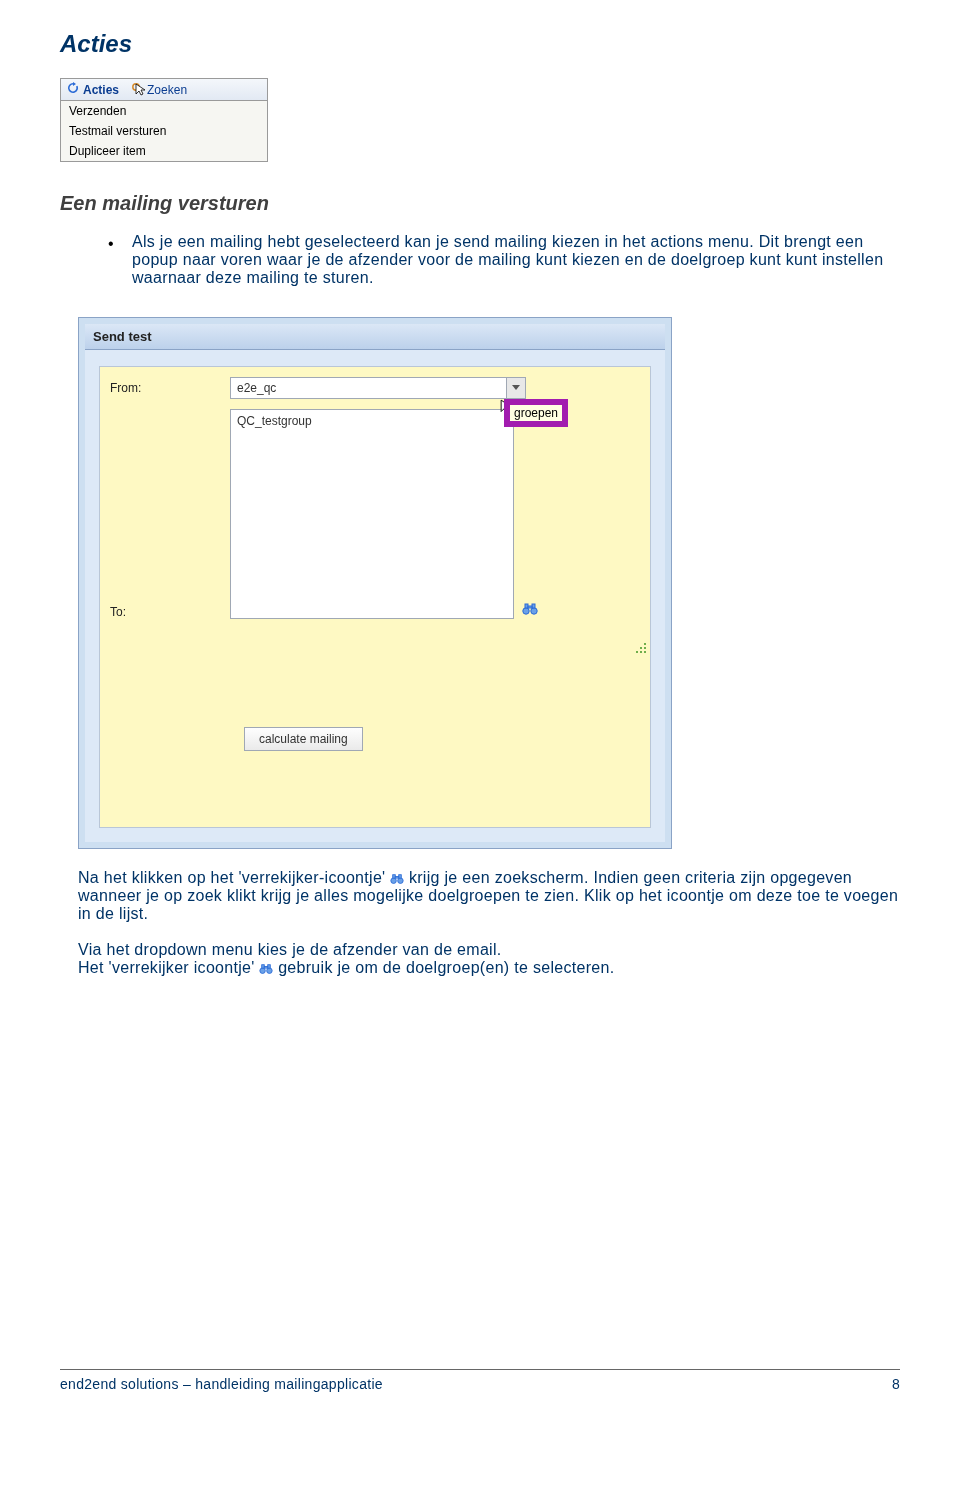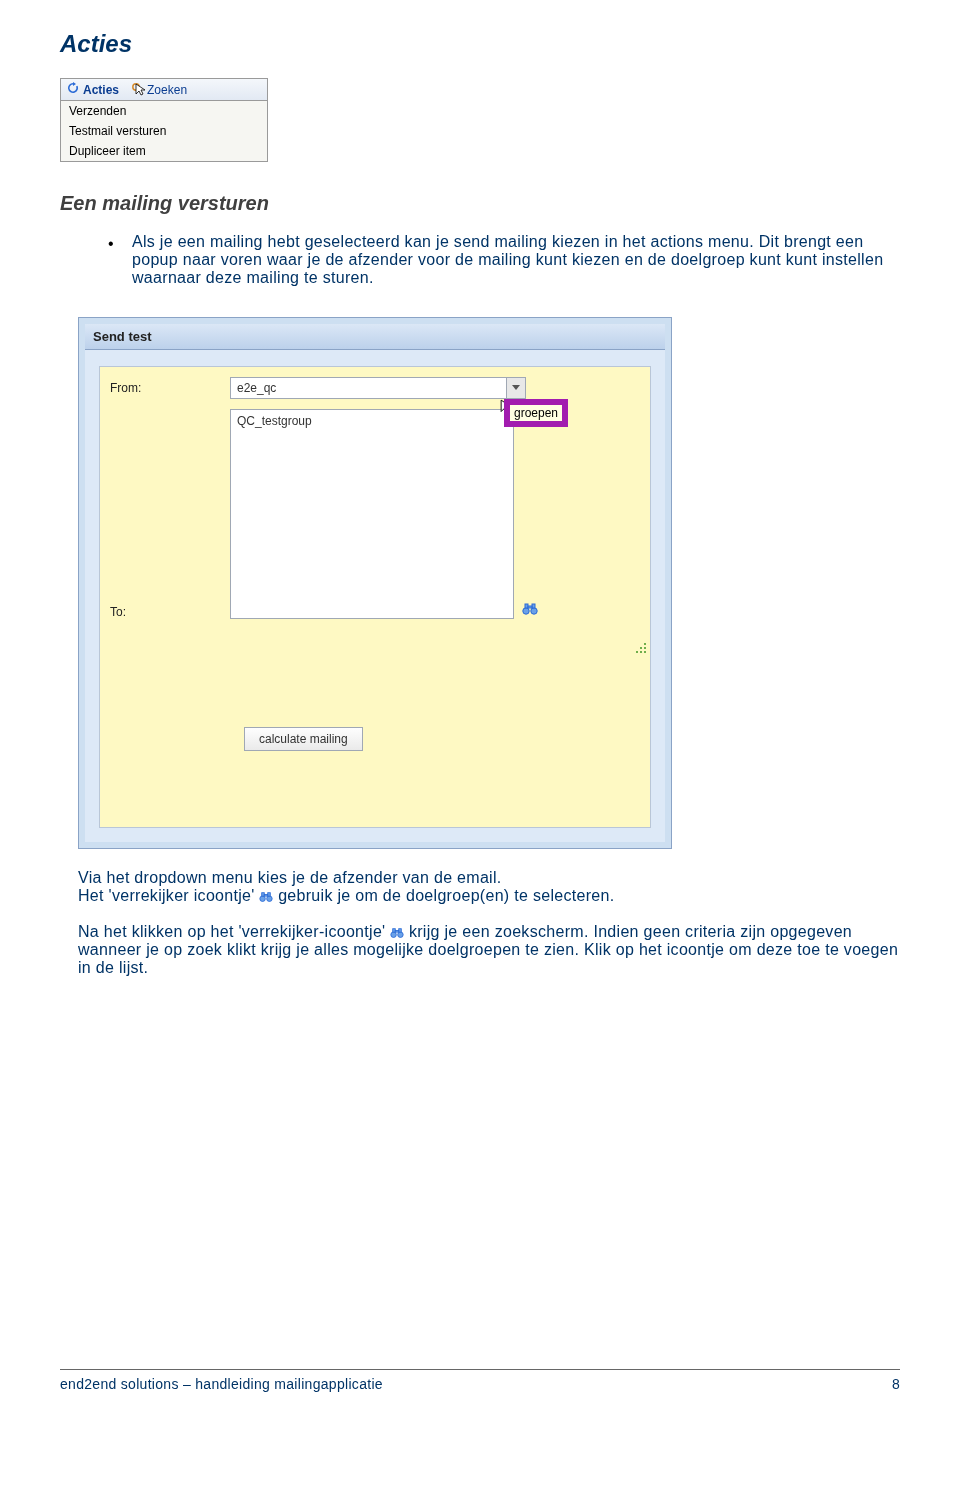--- a/index.html
+++ b/index.html
@@ -316,46 +316,46 @@
             <rect x="10" y="2" width="2" height="2" fill="#6fae4c"></rect>
           </svg>
         </span>
 
         <button class="calc-btn">calculate mailing</button>
       </div>
     </div>
   </div>
 
   <div class="para">
+    <span>Na het klikken op het 'verrekijker-icoontje' </span>
+    <span class="bino-inline">
+      <svg width="14" height="12" viewBox="0 0 16 14">
+          <circle cx="4" cy="9" r="3.2" fill="#6aa1e8" stroke="#2b6bd6"></circle>
+          <circle cx="12" cy="9" r="3.2" fill="#6aa1e8" stroke="#2b6bd6"></circle>
+          <rect x="3" y="2" width="3" height="4" fill="#6aa1e8" stroke="#2b6bd6"></rect>
+          <rect x="10" y="2" width="3" height="4" fill="#6aa1e8" stroke="#2b6bd6"></rect>
+          <rect x="6" y="4" width="4" height="2" fill="#6aa1e8" stroke="#2b6bd6"></rect>
+        </svg>
+    </span>
+    <span> krijg je een zoekscherm. Indien geen criteria zijn opgegeven wanneer je op zoek klikt krijg je alles mogelijke doelgroepen te zien. Klik op het icoontje om deze toe te voegen in de lijst.</span>
+  </div>
+
+  <div class="para">
     <span>Via het dropdown menu kies je de afzender van de email.</span><br>
     <span>Het 'verrekijker icoontje' </span>
     <span class="bino-inline">
       <svg width="14" height="12" viewBox="0 0 16 14">
           <circle cx="4" cy="9" r="3.2" fill="#6aa1e8" stroke="#2b6bd6"></circle>
           <circle cx="12" cy="9" r="3.2" fill="#6aa1e8" stroke="#2b6bd6"></circle>
           <rect x="3" y="2" width="3" height="4" fill="#6aa1e8" stroke="#2b6bd6"></rect>
           <rect x="10" y="2" width="3" height="4" fill="#6aa1e8" stroke="#2b6bd6"></rect>
           <rect x="6" y="4" width="4" height="2" fill="#6aa1e8" stroke="#2b6bd6"></rect>
         </svg>
     </span>
     <span> gebruik je om de doelgroep(en) te selecteren.</span>
   </div>
 
-  <div class="para">
-    <span>Na het klikken op het 'verrekijker-icoontje' </span>
-    <span class="bino-inline">
-      <svg width="14" height="12" viewBox="0 0 16 14">
-          <circle cx="4" cy="9" r="3.2" fill="#6aa1e8" stroke="#2b6bd6"></circle>
-          <circle cx="12" cy="9" r="3.2" fill="#6aa1e8" stroke="#2b6bd6"></circle>
-          <rect x="3" y="2" width="3" height="4" fill="#6aa1e8" stroke="#2b6bd6"></rect>
-          <rect x="10" y="2" width="3" height="4" fill="#6aa1e8" stroke="#2b6bd6"></rect>
-          <rect x="6" y="4" width="4" height="2" fill="#6aa1e8" stroke="#2b6bd6"></rect>
-        </svg>
-    </span>
-    <span> krijg je een zoekscherm. Indien geen criteria zijn opgegeven wanneer je op zoek klikt krijg je alles mogelijke doelgroepen te zien. Klik op het icoontje om deze toe te voegen in de lijst.</span>
-  </div>
-
   <div class="footer">
     <span>end2end solutions – handleiding mailingapplicatie</span>
     <span>8</span>
   </div>
 
 </div>
 
 </body></html>

